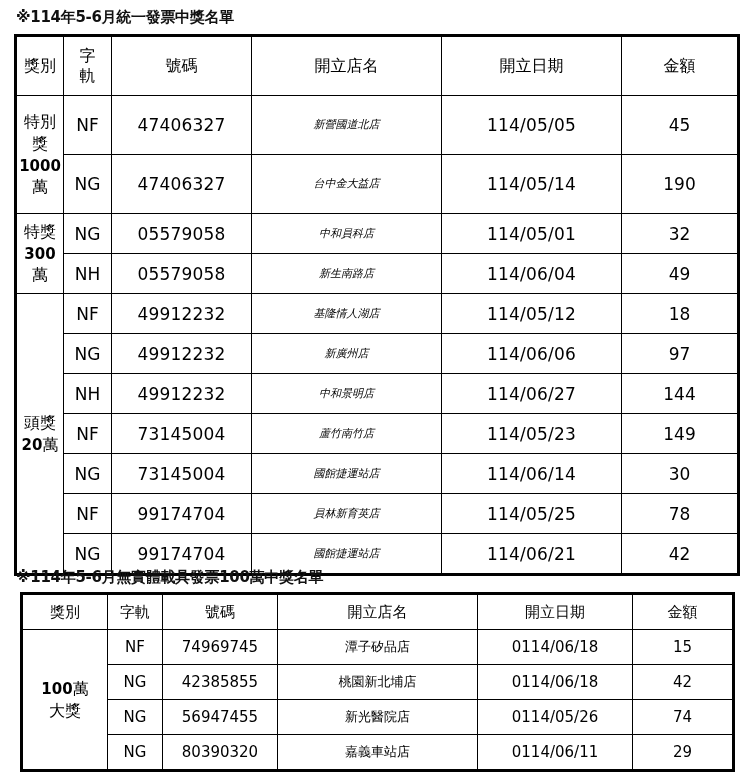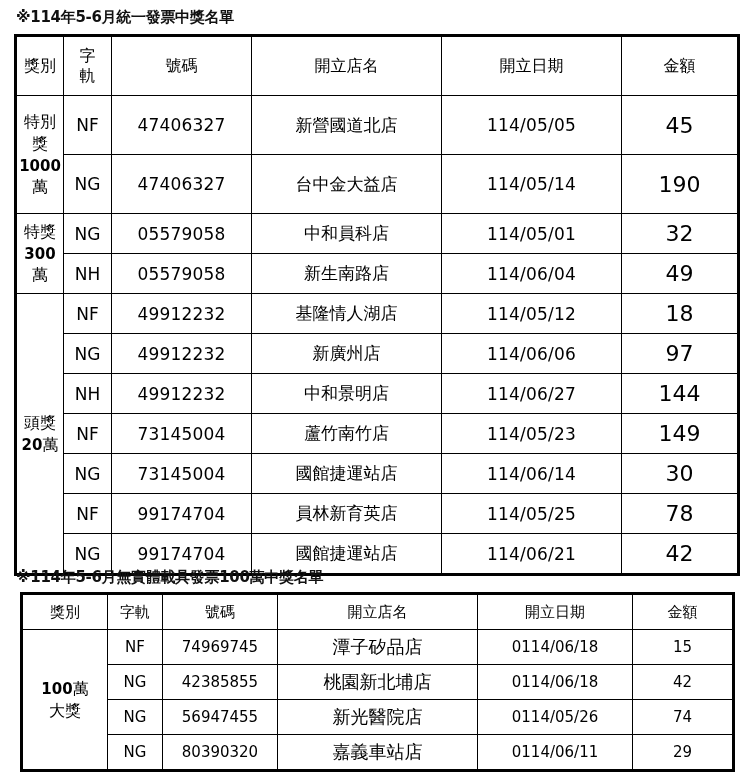--- a/index.html
+++ b/index.html
@@ -69,35 +69,36 @@
   }
 
   
   .hd {
     font-family: "DejaVu Serif", "Liberation Serif", serif;
     font-size: 16px;
     line-height: 1.15;
   }
   .cjk {
     font-family: "DejaVu Serif", "Liberation Serif", serif;
-    font-size: 17px;
+    font-size: 11px;
     line-height: 1.2;
+    font-style: italic;
   }
   .num {
     font-family: "DejaVu Sans", "Liberation Sans", sans-serif;
     font-size: 17px;
     letter-spacing: 0.2px;
   }
   .track {
     font-family: "DejaVu Sans", "Liberation Sans", sans-serif;
     font-size: 17px;
   }
   .amount {
     font-family: "DejaVu Sans", "Liberation Sans", sans-serif;
-    font-size: 22px;
+    font-size: 17px;
   }
   .prize-label {
     font-family: "DejaVu Serif", "Liberation Serif", serif;
     font-size: 16px;
     line-height: 1.35;
   }
   .prize-label .bold-num {
     font-family: "DejaVu Sans", "Liberation Sans", sans-serif;
     font-weight: bold;
     font-size: 15px;
@@ -140,21 +141,21 @@
   #table-2 col.c-date   { width: 155px; }
   #table-2 col.c-amount { width: 101px; }
 
   #table-2 tr td { height: 34px; }
   #table-2 .hd2 {
     font-family: "DejaVu Serif", "Liberation Serif", serif;
     font-size: 15px;
   }
   #table-2 .cjk2 {
     font-family: "DejaVu Serif", "Liberation Serif", serif;
-    font-size: 18px;
+    font-size: 13px;
   }
   #table-2 .num2 {
     font-family: "DejaVu Sans", "Liberation Sans", sans-serif;
     font-size: 15px;
   }
 </style>
 </head>
 <body>
 
 <div class="page">

